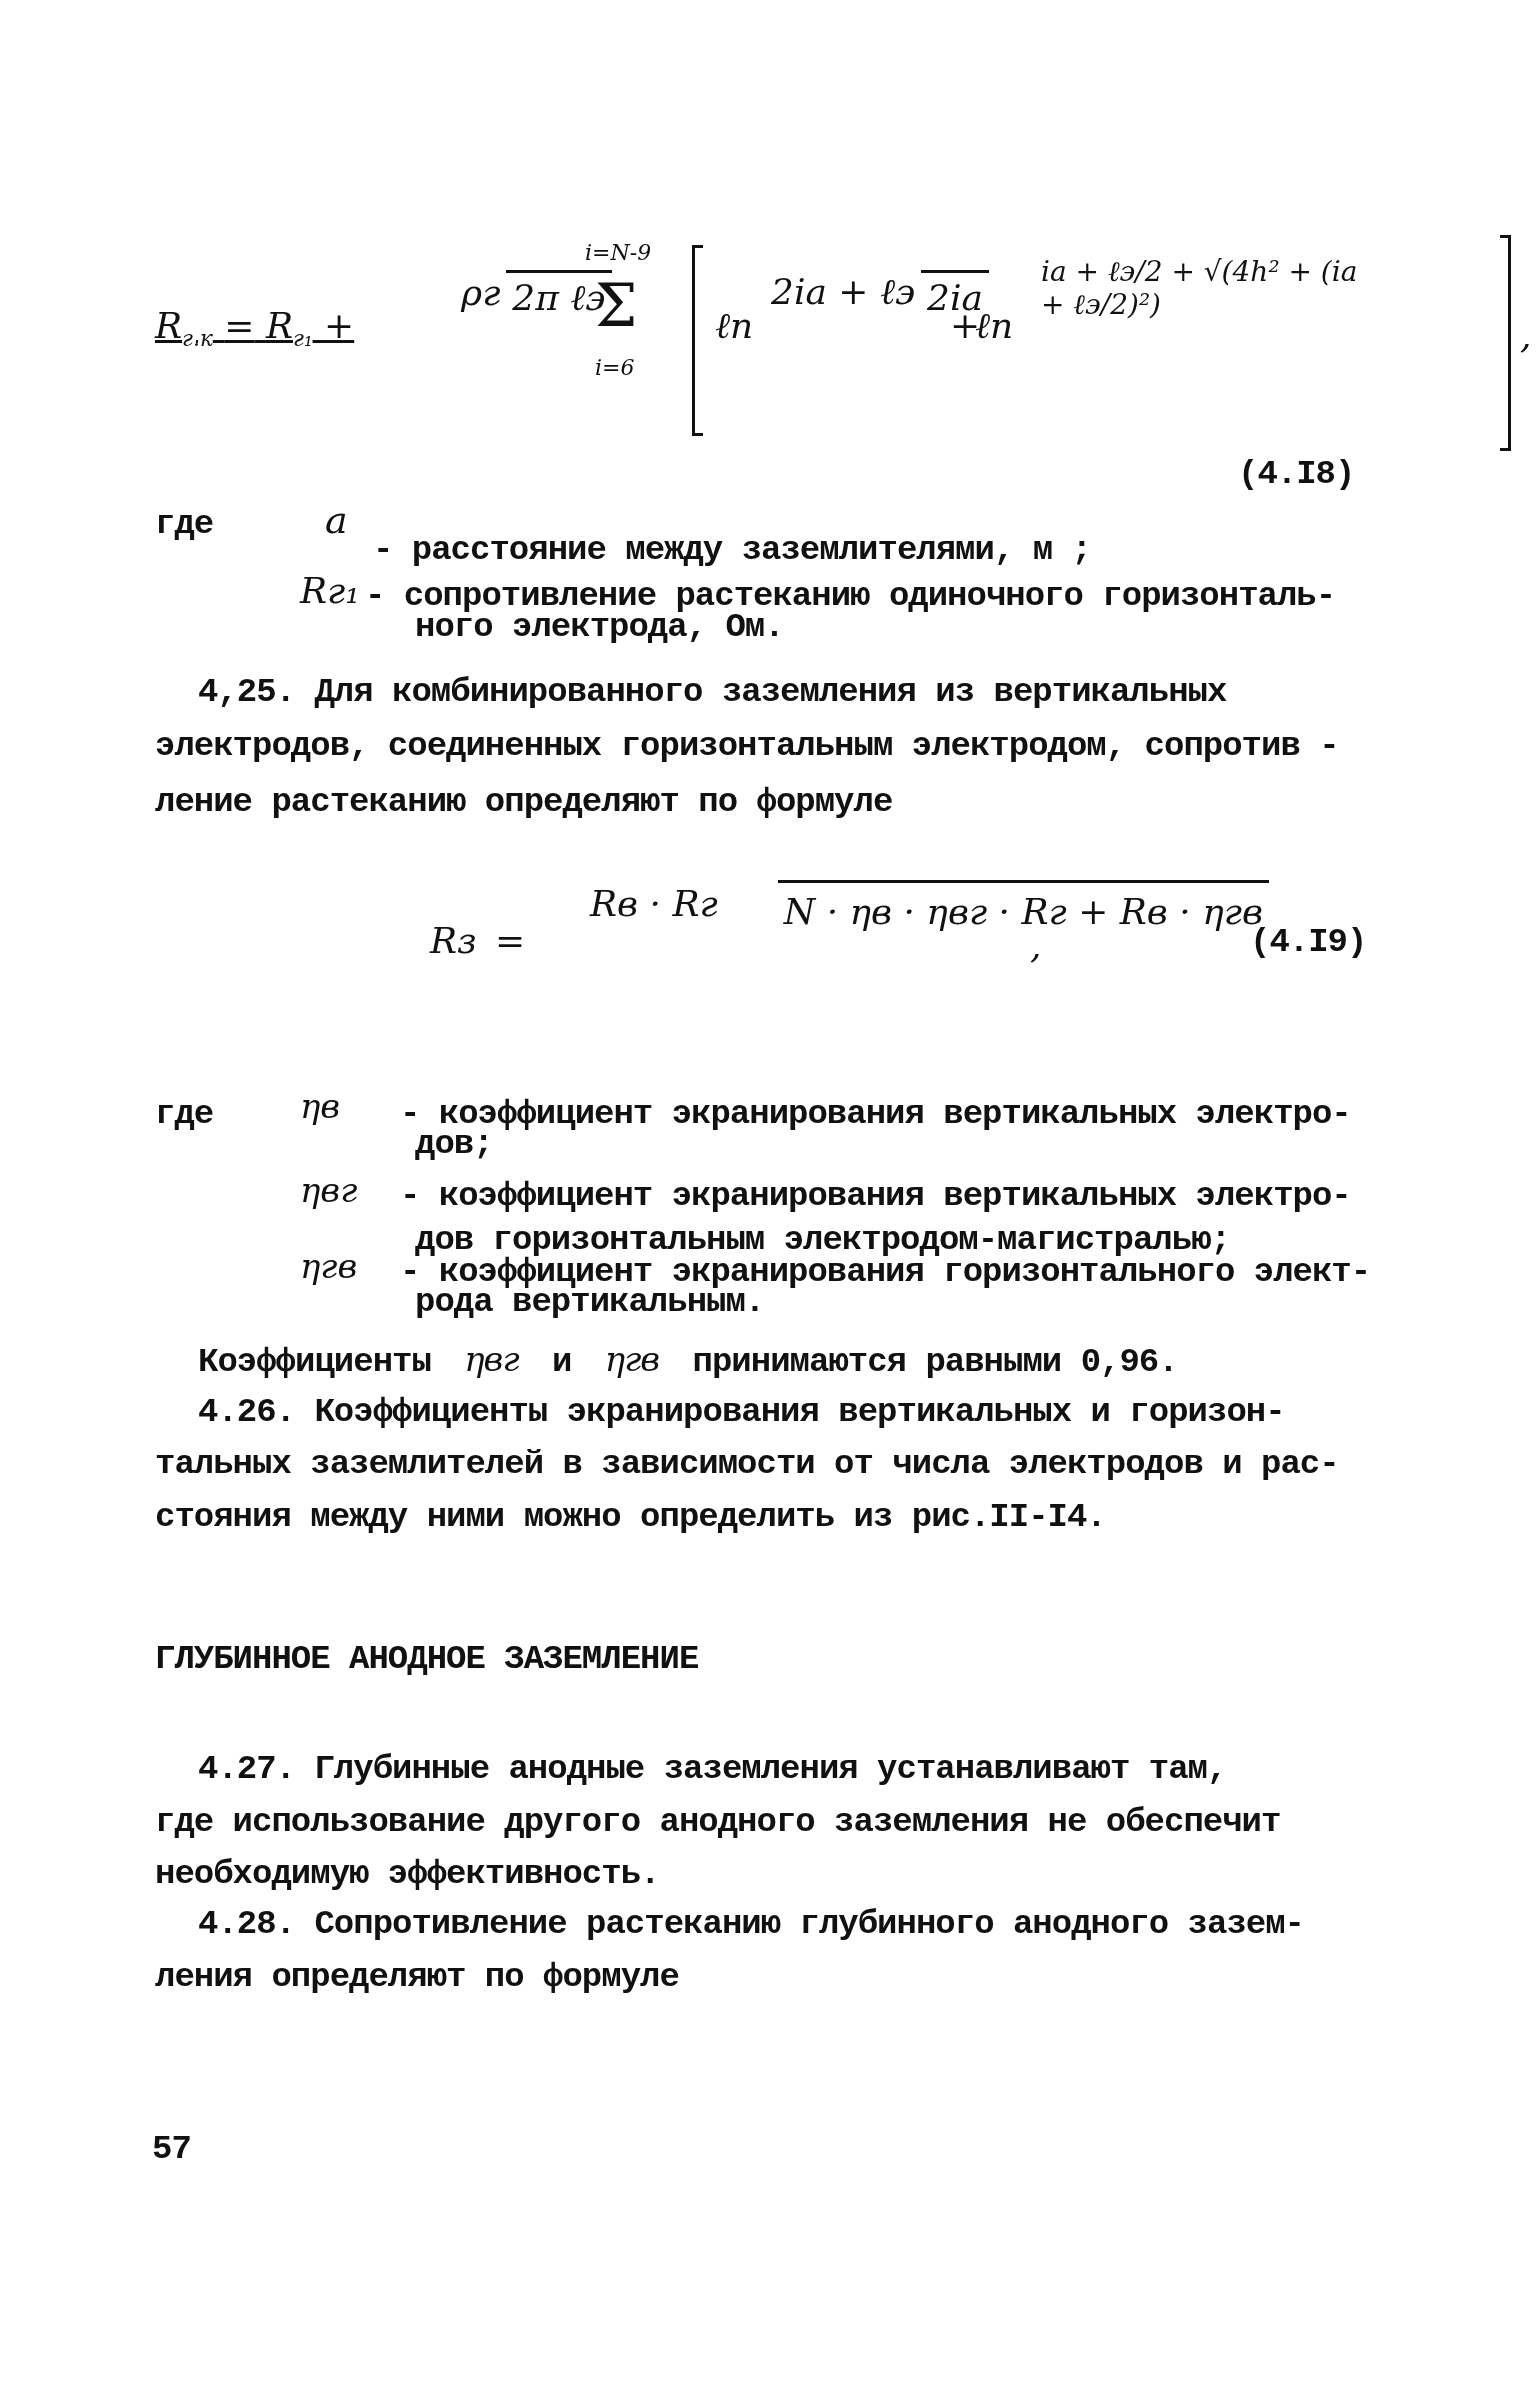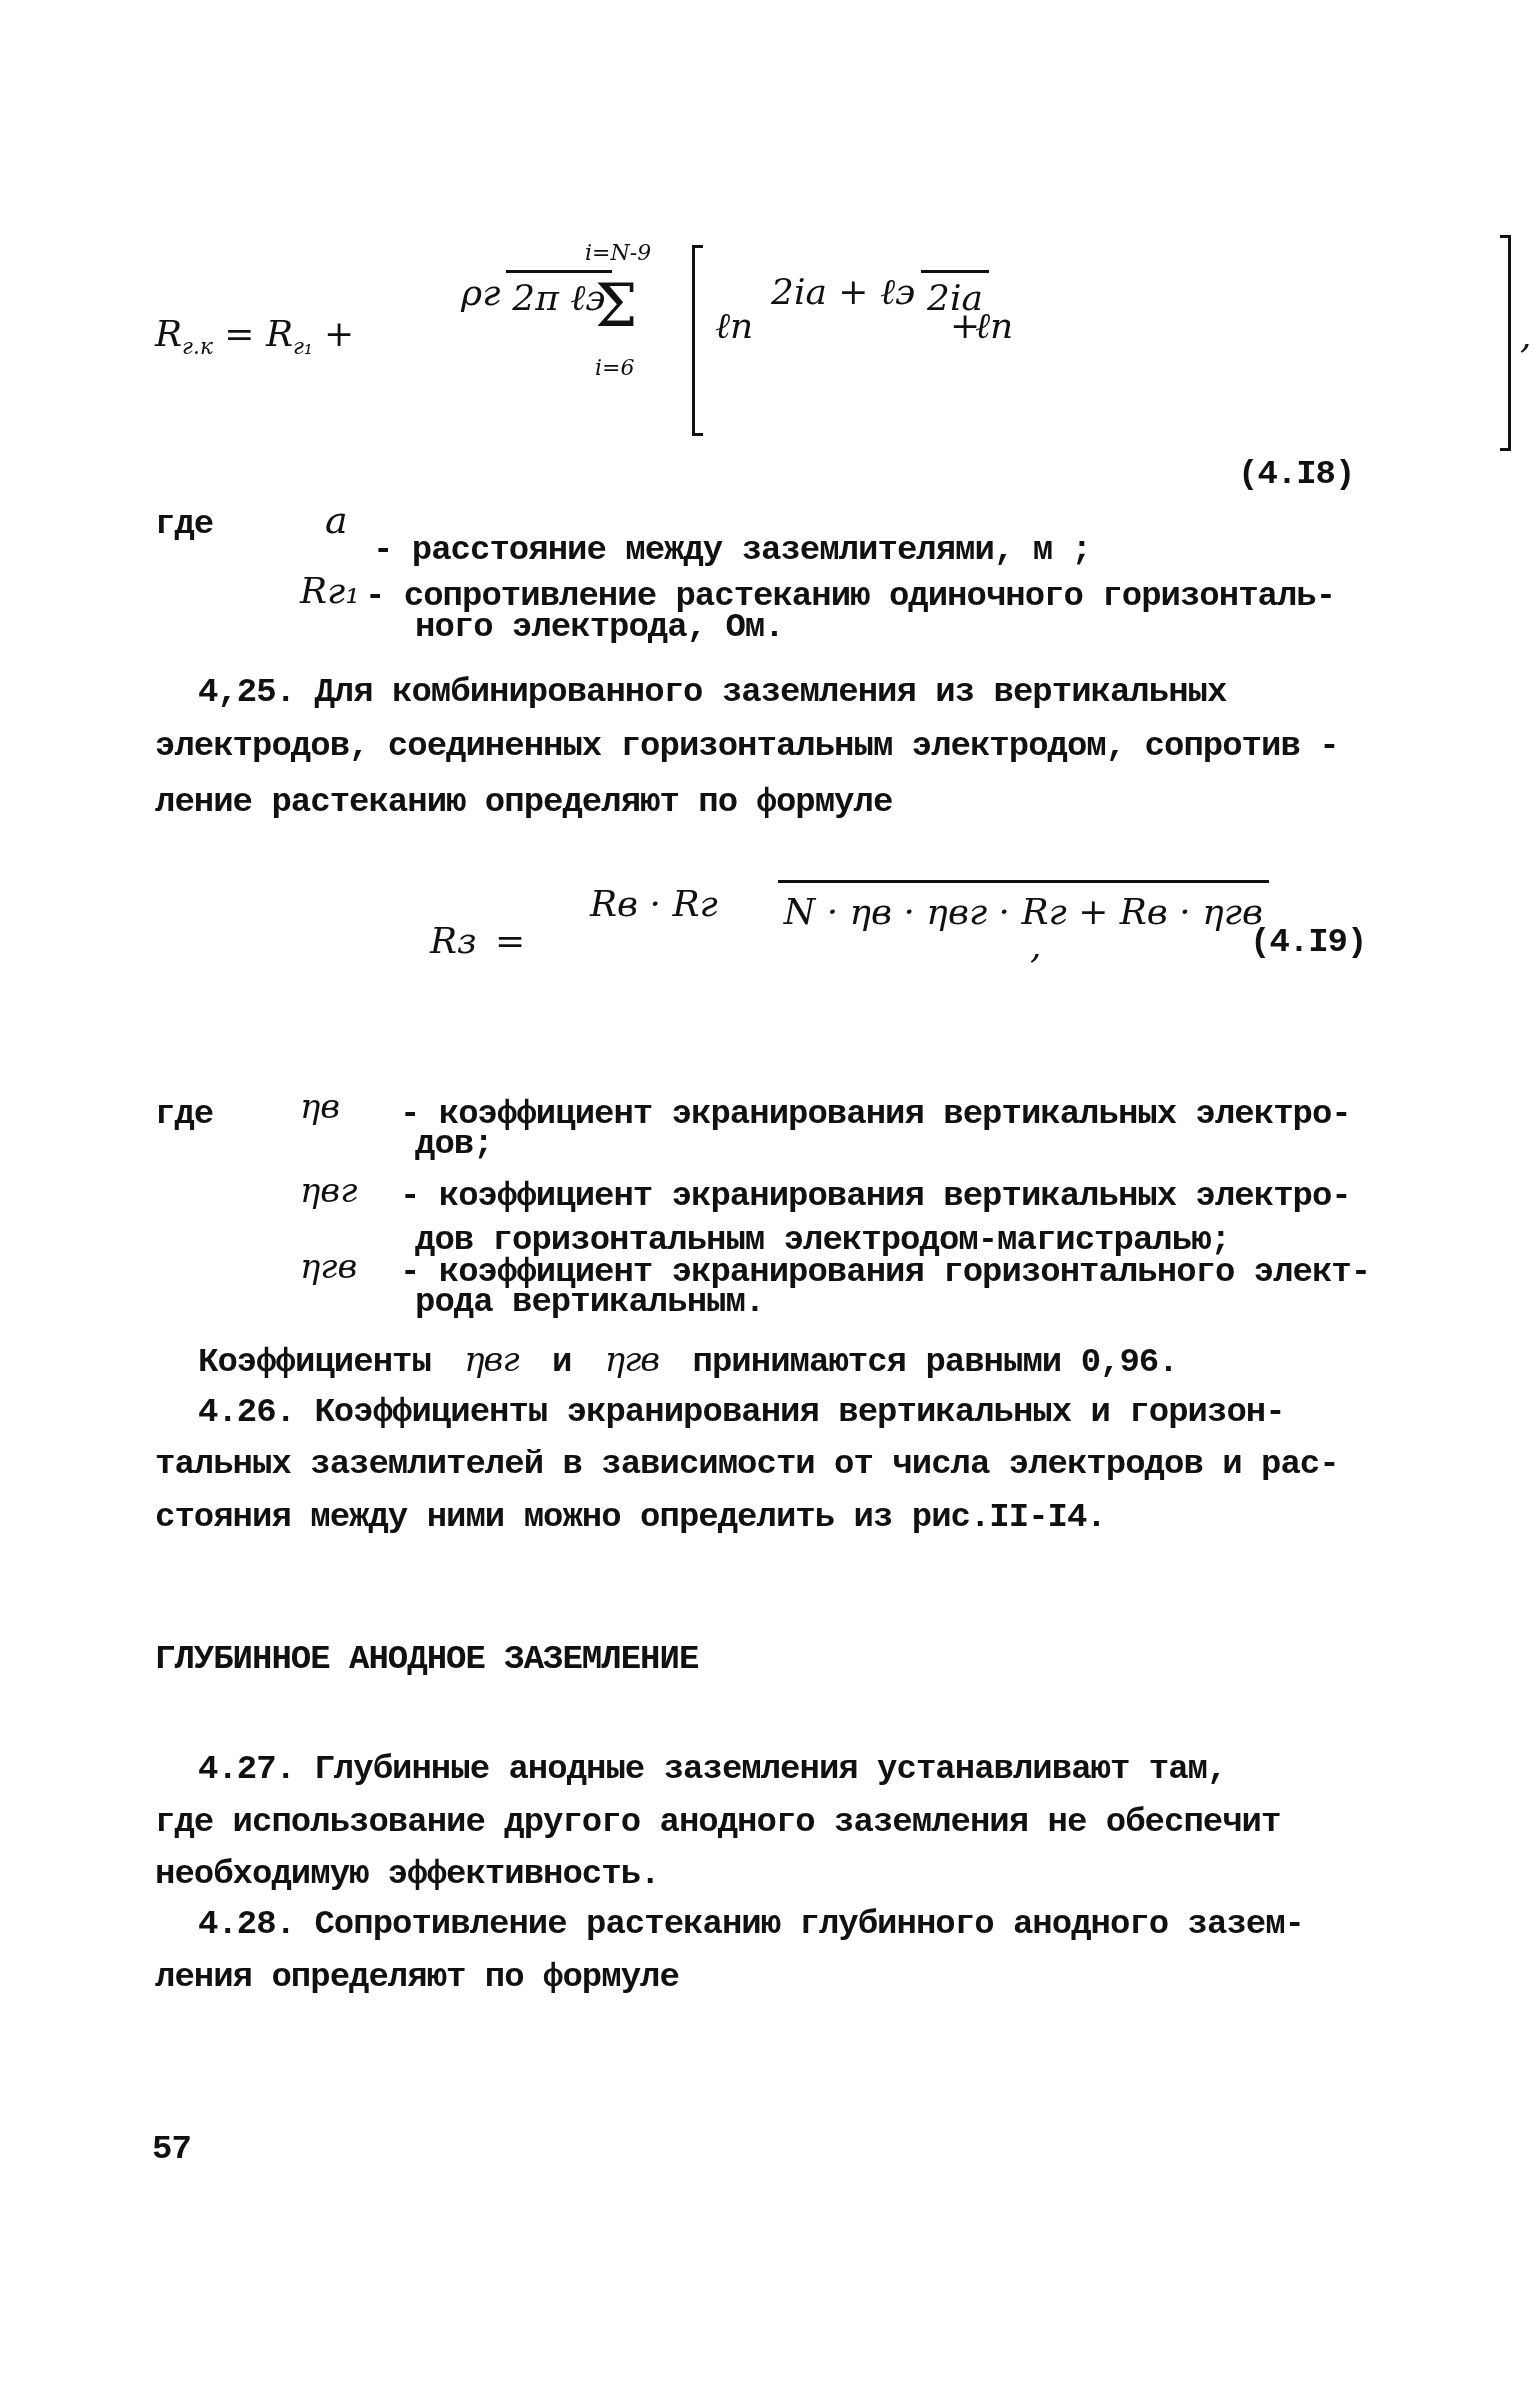--- a/index.html
+++ b/index.html
@@ -11,21 +11,21 @@
     .frac { display:inline-flex; align-items:center; vertical-align:middle; }
     .frac .num { padding:0 6px 4px; }
     .frac .den { padding:4px 6px 0; border-top:3px solid #111; }
     sub, sup { font-size:60%; }
     .bracket { border:3px solid #111; }
   </style>
 </head>
 <body>
 
 <div class="abs mathf" style="left:155px; top:230px; width:1230px; height:230px; font-size:36px;">
-  <div class="abs" style="left:0; top:83px; white-space:nowrap;">
+  <div class="abs" style="left:0; top:75px; white-space:nowrap;text-decoration:underline;">
     <span>R</span><sub>г.к</sub>
     <span>=</span>
     <span>R</span><sub>г₁</sub>
     <span>+</span>
   </div>
   <div class="abs frac" style="left:300px; top:40px;">
     <span class="num">ρг</span>
     <span class="den">2π ℓэ</span>
   </div>
   <div class="abs" style="left:430px; top:10px; font-size:22px;">i=N-9</div>
@@ -33,20 +33,21 @@
   <div class="abs" style="left:440px; top:125px; font-size:22px;">i=6</div>
   <div class="abs bracket" style="left:537px; top:15px; width:8px; height:185px; border-right:none;"></div>
   <div class="abs" style="left:560px; top:75px;">ℓn</div>
   <div class="abs frac" style="left:610px; top:40px;">
     <span class="num">2ia + ℓэ</span>
     <span class="den">2ia</span>
   </div>
   <div class="abs" style="left:795px; top:75px;">+</div>
   <div class="abs" style="left:820px; top:75px;">ℓn</div>
   <div class="abs frac" style="left:880px; top:25px; font-size:28px;">
+    <span class="num" style="padding-bottom:10px;">ia + ℓэ/2 + √(4h² + (ia + ℓэ/2)²)</span>
   </div>
   <div class="abs bracket" style="left:1345px; top:5px; width:8px; height:210px; border-left:none;"></div>
   <div class="abs" style="left:1365px; top:85px;">,</div>
 </div>
 <div class="abs txt" style="left:1238px; top:450px;">(4.I8)</div>
 
 <div class="abs txt" style="left:155px; top:500px;">где</div>
 <div class="abs mathf" style="left:325px; top:498px; font-size:38px;">a</div>
 <div class="abs txt" style="left:373px; top:500px;margin-top:26px;">- расстояние между заземлителями, м ;</div>
 <div class="abs mathf" style="left:300px; top:570px; font-size:36px;">Rг₁</div>

